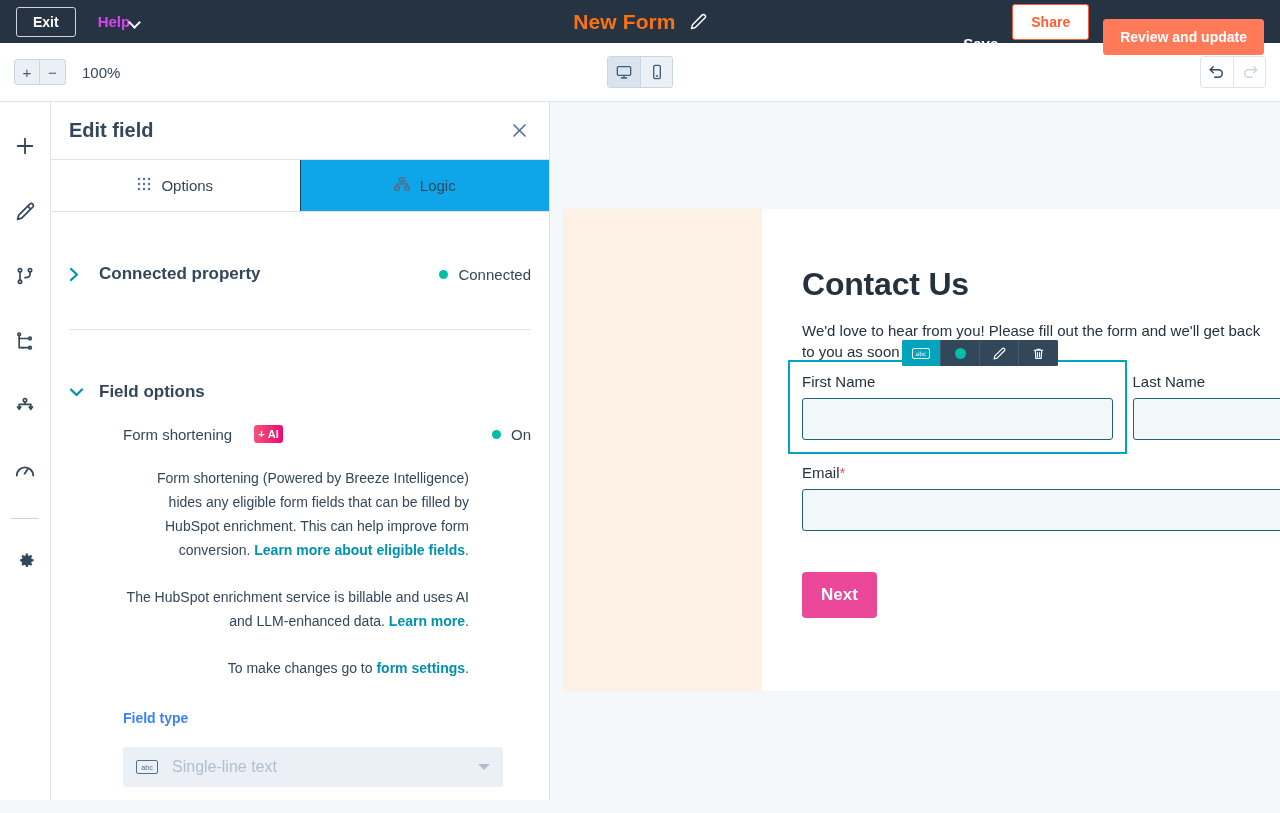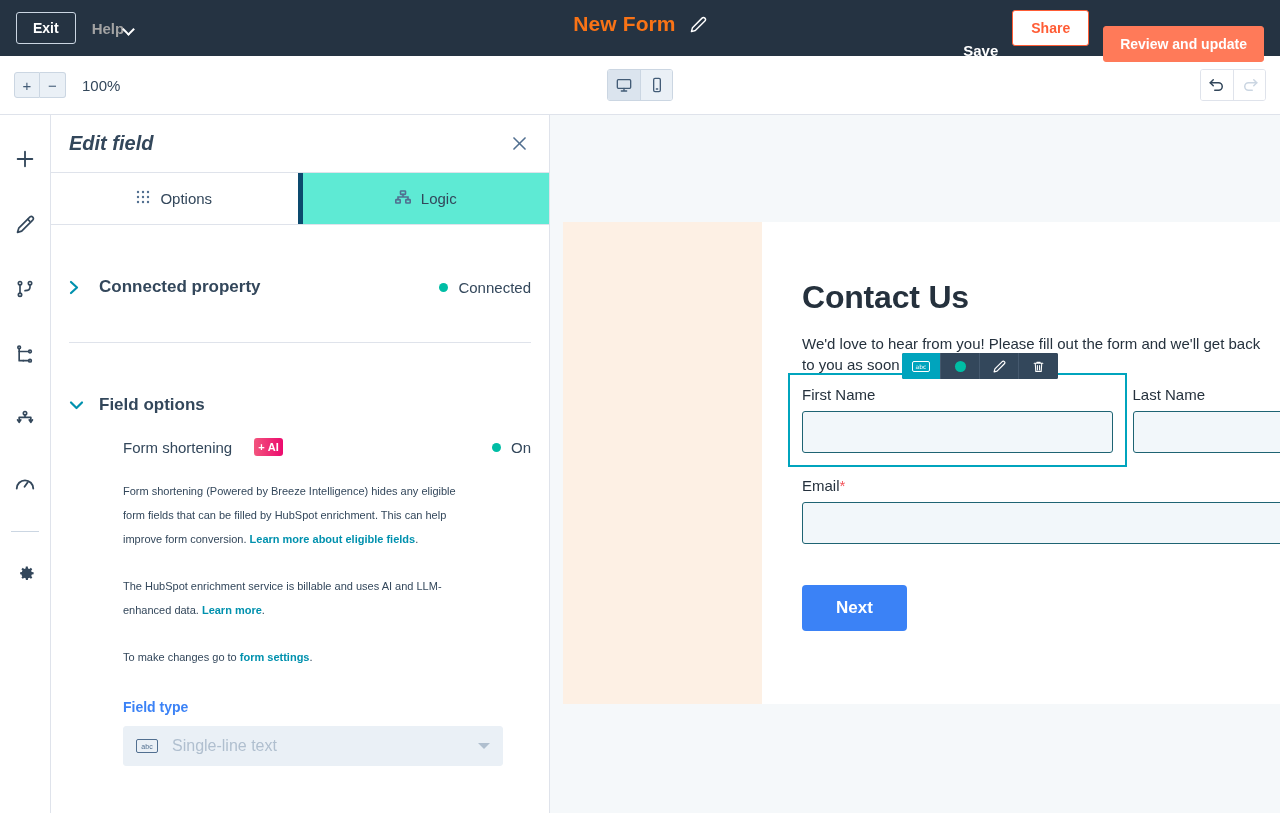--- a/index.html
+++ b/index.html
@@ -6,41 +6,41 @@
   html, body {
     width: 1280px; height: 813px;
     overflow: hidden;
     background: #f5f8fa;
     font-family: "Liberation Sans", sans-serif;
     color: #33475b;
   }
 
   
   .topbar {
-    height: 56px; width: 100%;
+    height: 43px; width: 100%;
     background: #253342;
-    display: flex; 
+    display: flex; align-items: center;
     padding: 12px 16px;
     position: relative;
   }
   .exit-btn {
     border: 1px solid #cbd6e2;
     border-radius: 3px;
     background: transparent;
     color: #ffffff;
     font-size: 14px; font-weight: 700;
     padding: 7px 16px;
     cursor: pointer;
     font-family: "Liberation Sans", sans-serif;
     line-height: 1;
   }
   .help-menu {
     display: flex; align-items: center; 
-    margin-left: 16px;
-    color: #a3a3a3;
+    margin-left: 22px;
+    color: #d946ef;
     font-size: 15px; font-weight: 700;
     cursor: pointer;
   }
   .chev-down {
     width: 11px; height: 7px;
     position: relative;
   }
   .chev-down::before {
     content: ""; position: absolute; left: 0; top: 0;
     width: 7px; height: 7px;
@@ -173,21 +173,21 @@
     border-right: 1px solid #dfe3eb;
     display: flex; flex-direction: column;
     overflow: hidden;
   }
   .panel-head {
     height: 57px;
     display: flex; align-items: center;
     padding: 0 18px 0 18px;
   }
   .panel-title {
-    font-size: 20px; font-weight: 700; color: #33475b; font-style: italic;
+    font-size: 20px; font-weight: 700; color: #33475b;
   }
   .panel-close {
     margin-left: auto; cursor: pointer;
     display: flex; align-items: center; justify-content: center;
     width: 24px; height: 24px;
     color: #516f90;
   }
   .tabs {
     display: flex;
     border-bottom: 1px solid #dfe3eb;
@@ -196,21 +196,21 @@
   .tab {
     flex: 1;
     height: 51px;
     display: flex; align-items: center; justify-content: center;
     gap: 10px;
     font-size: 15px; color: #33475b;
     cursor: pointer;
     background: #ffffff;
     position: relative;
   }
-  .tab.inactive { background: #5eead4; border-left: 5px solid #0c4a6e; }
+  .tab.inactive { background: #0ea5e9; border-left: 1px solid #0c4a6e; }
   .panel-body {
     flex: 1;
     padding: 0 18px;
     overflow: hidden;
   }
   .section-row {
     display: flex; align-items: center;
     padding: 52px 0 0 0;
   }
   .chev-right-blue, .chev-down-blue {
@@ -248,31 +248,32 @@
     color: #ffffff;
     font-size: 11px; font-weight: 700;
     border-radius: 3px;
     padding: 3px 4px;
     margin-left: 10px;
     letter-spacing: .2px;
   }
   .para {
     padding-left: 54px;
     margin-top: 23px;
-    font-size: 11px; line-height: 24px; color: #33475b;
+    font-size: 14px; line-height: 24px; color: #33475b;
     max-width: 400px;
+    text-align: right;
   }
   .link { color: #0091ae; font-weight: 700; text-decoration: none; cursor: pointer; }
   .field-label {
     padding-left: 54px;
     margin-top: 30px;
     font-size: 14px; font-weight: 700; color: #3b82f6;
   }
   .select-disabled {
-    margin-left: 54px; margin-top: 11px;
+    margin-left: 54px; margin-top: 21px;
     width: 380px; height: 40px;
     background: #eaf0f6;
     border: 1px solid #eaf0f6;
     border-radius: 3px;
     display: flex; align-items: center;
     padding: 0 12px;
     color: #b0bfcf;
     font-size: 16px;
     cursor: not-allowed;
   }
@@ -351,24 +352,24 @@
   .req { color: #f2545b; }
   .pv-input {
     width: 100%; height: 42px;
     background: #f2f7fa;
     border: 1px solid #1e6473;
     border-radius: 3px;
   }
   .pv-field-email { margin-top: 24px; }
   .pv-next {
     margin-top: 41px;
-    background: #3b82f6; color: #ffffff;
+    background: #ec4899; color: #ffffff;
     border: none; border-radius: 4px;
     font-size: 17px; font-weight: 700;
-    padding: 13px 34px;
+    padding: 13px 19px;
     cursor: pointer;
     font-family: "Liberation Sans", sans-serif;
   }
   .float-toolbar {
     position: absolute;
     left: 100px; top: -33px;
     display: flex;
     background: #33475b;
     border-radius: 2px;
     overflow: hidden;

